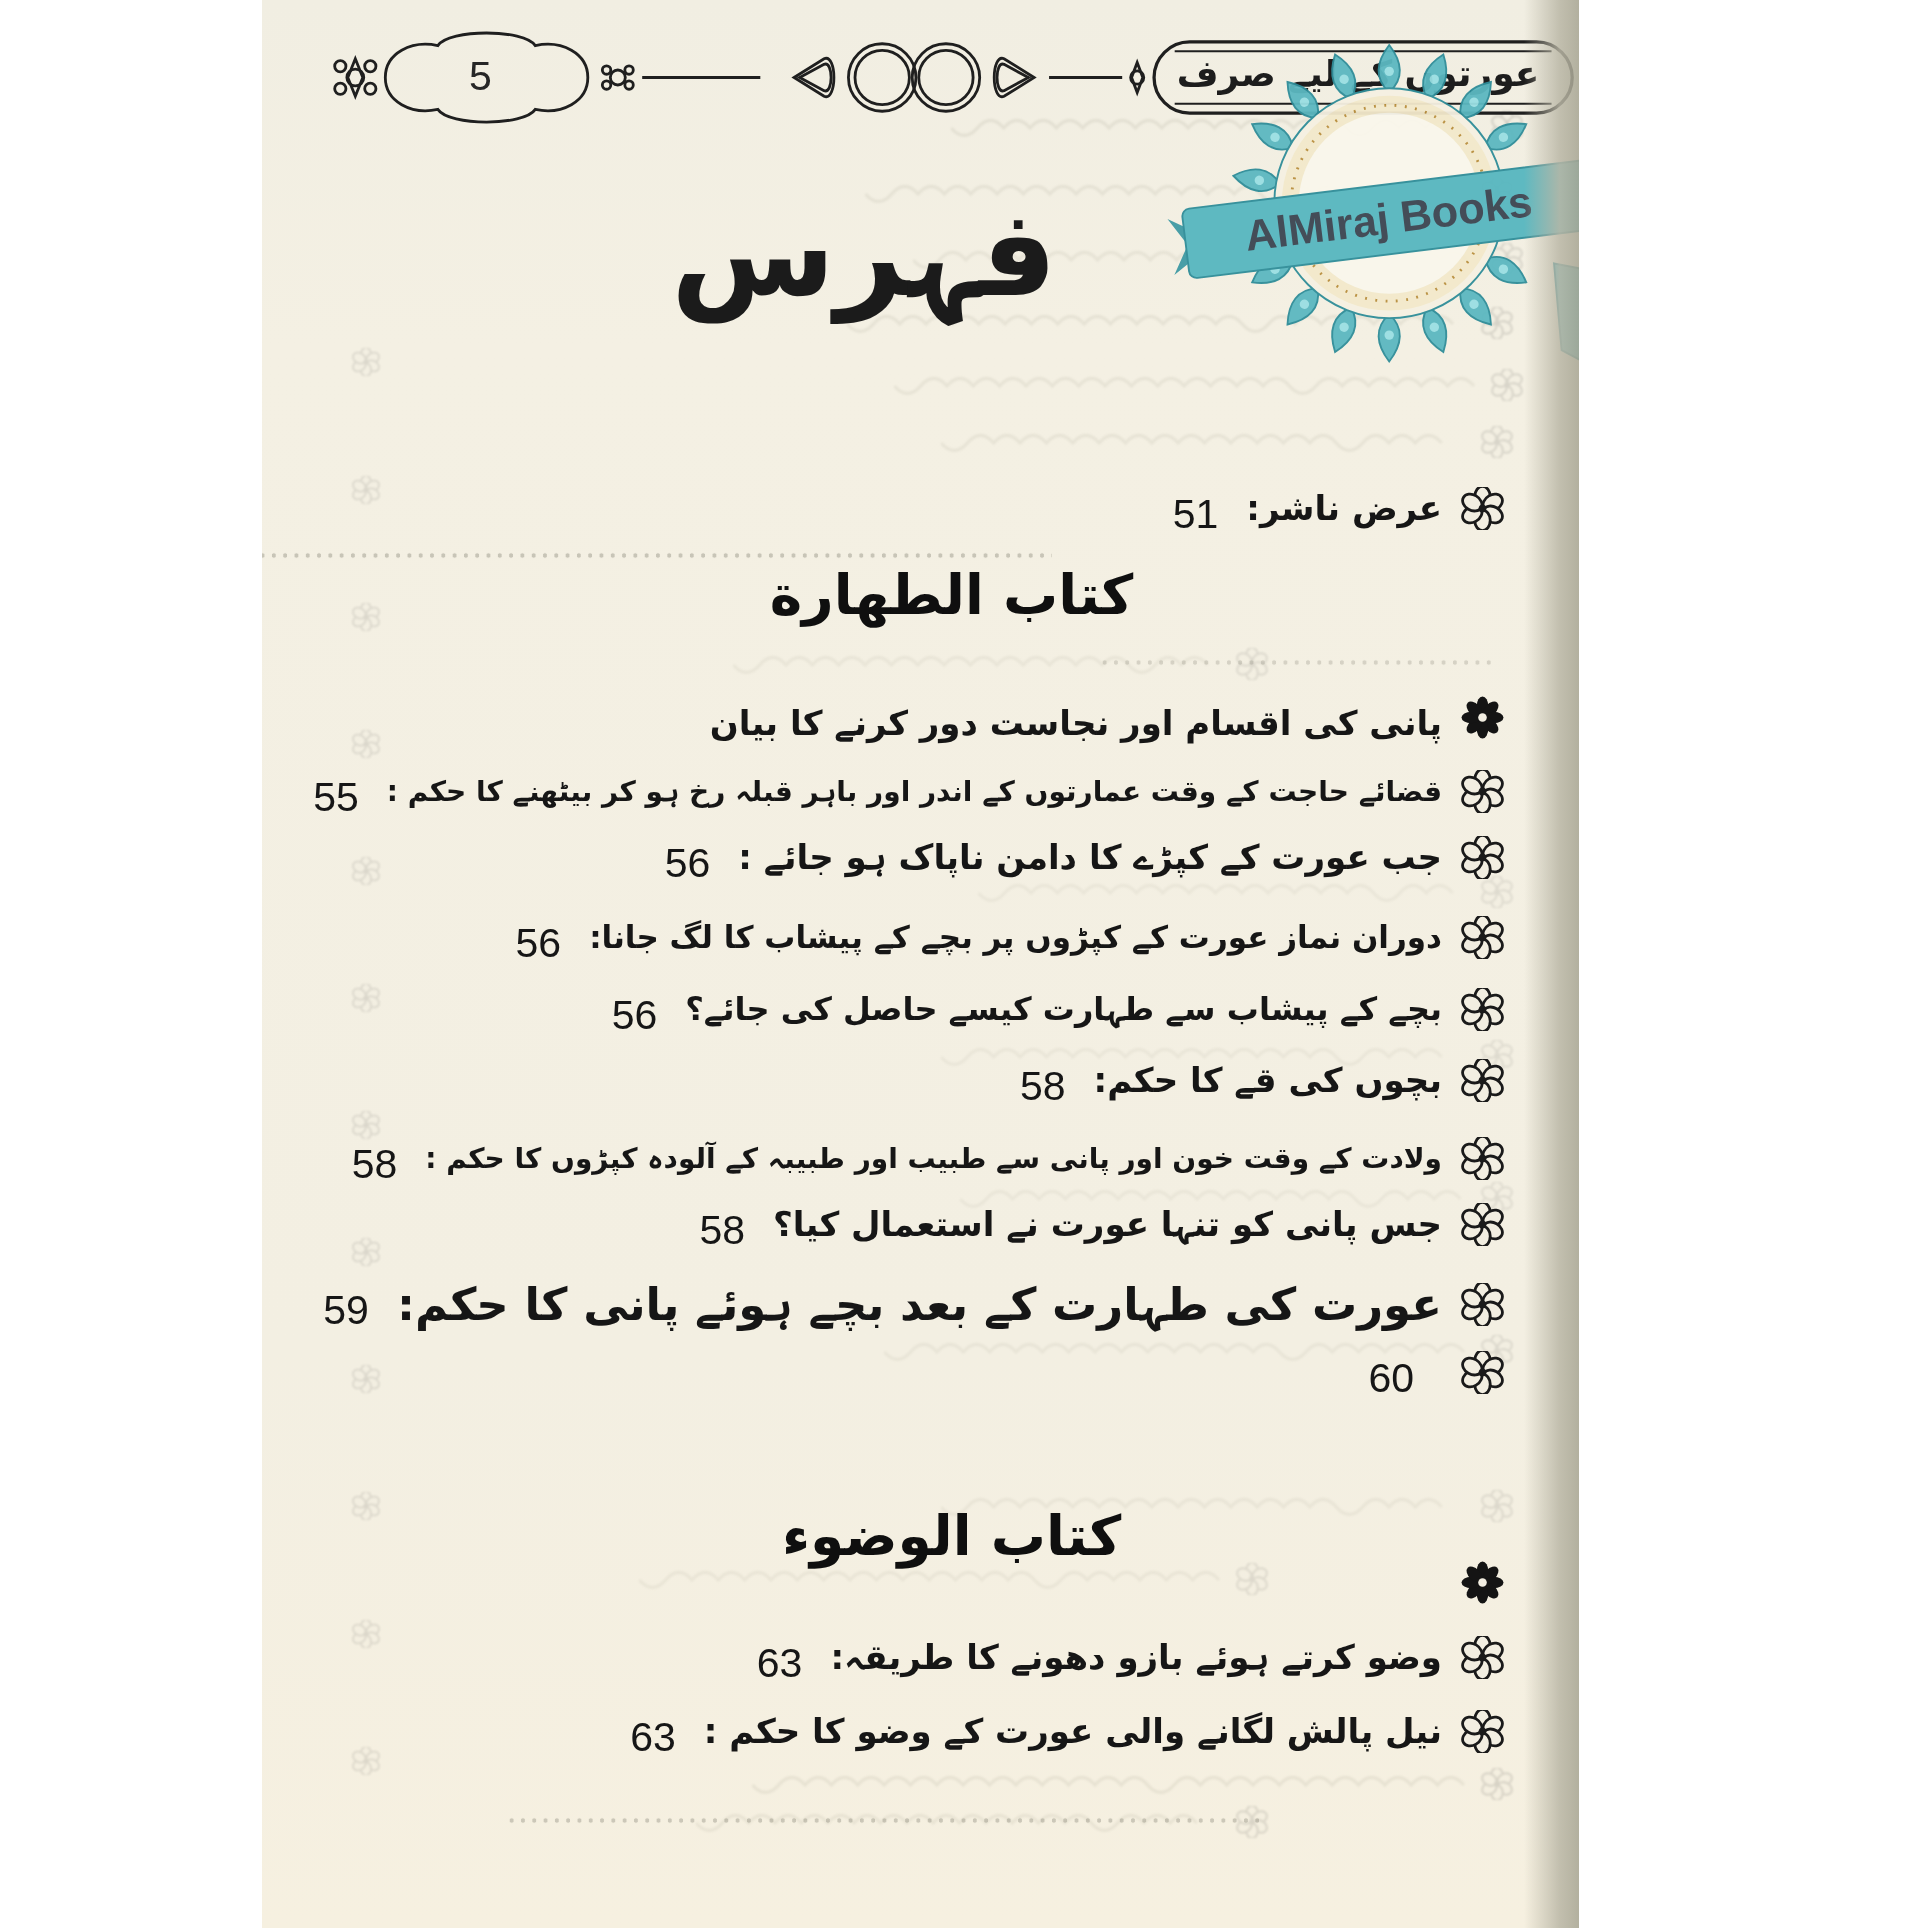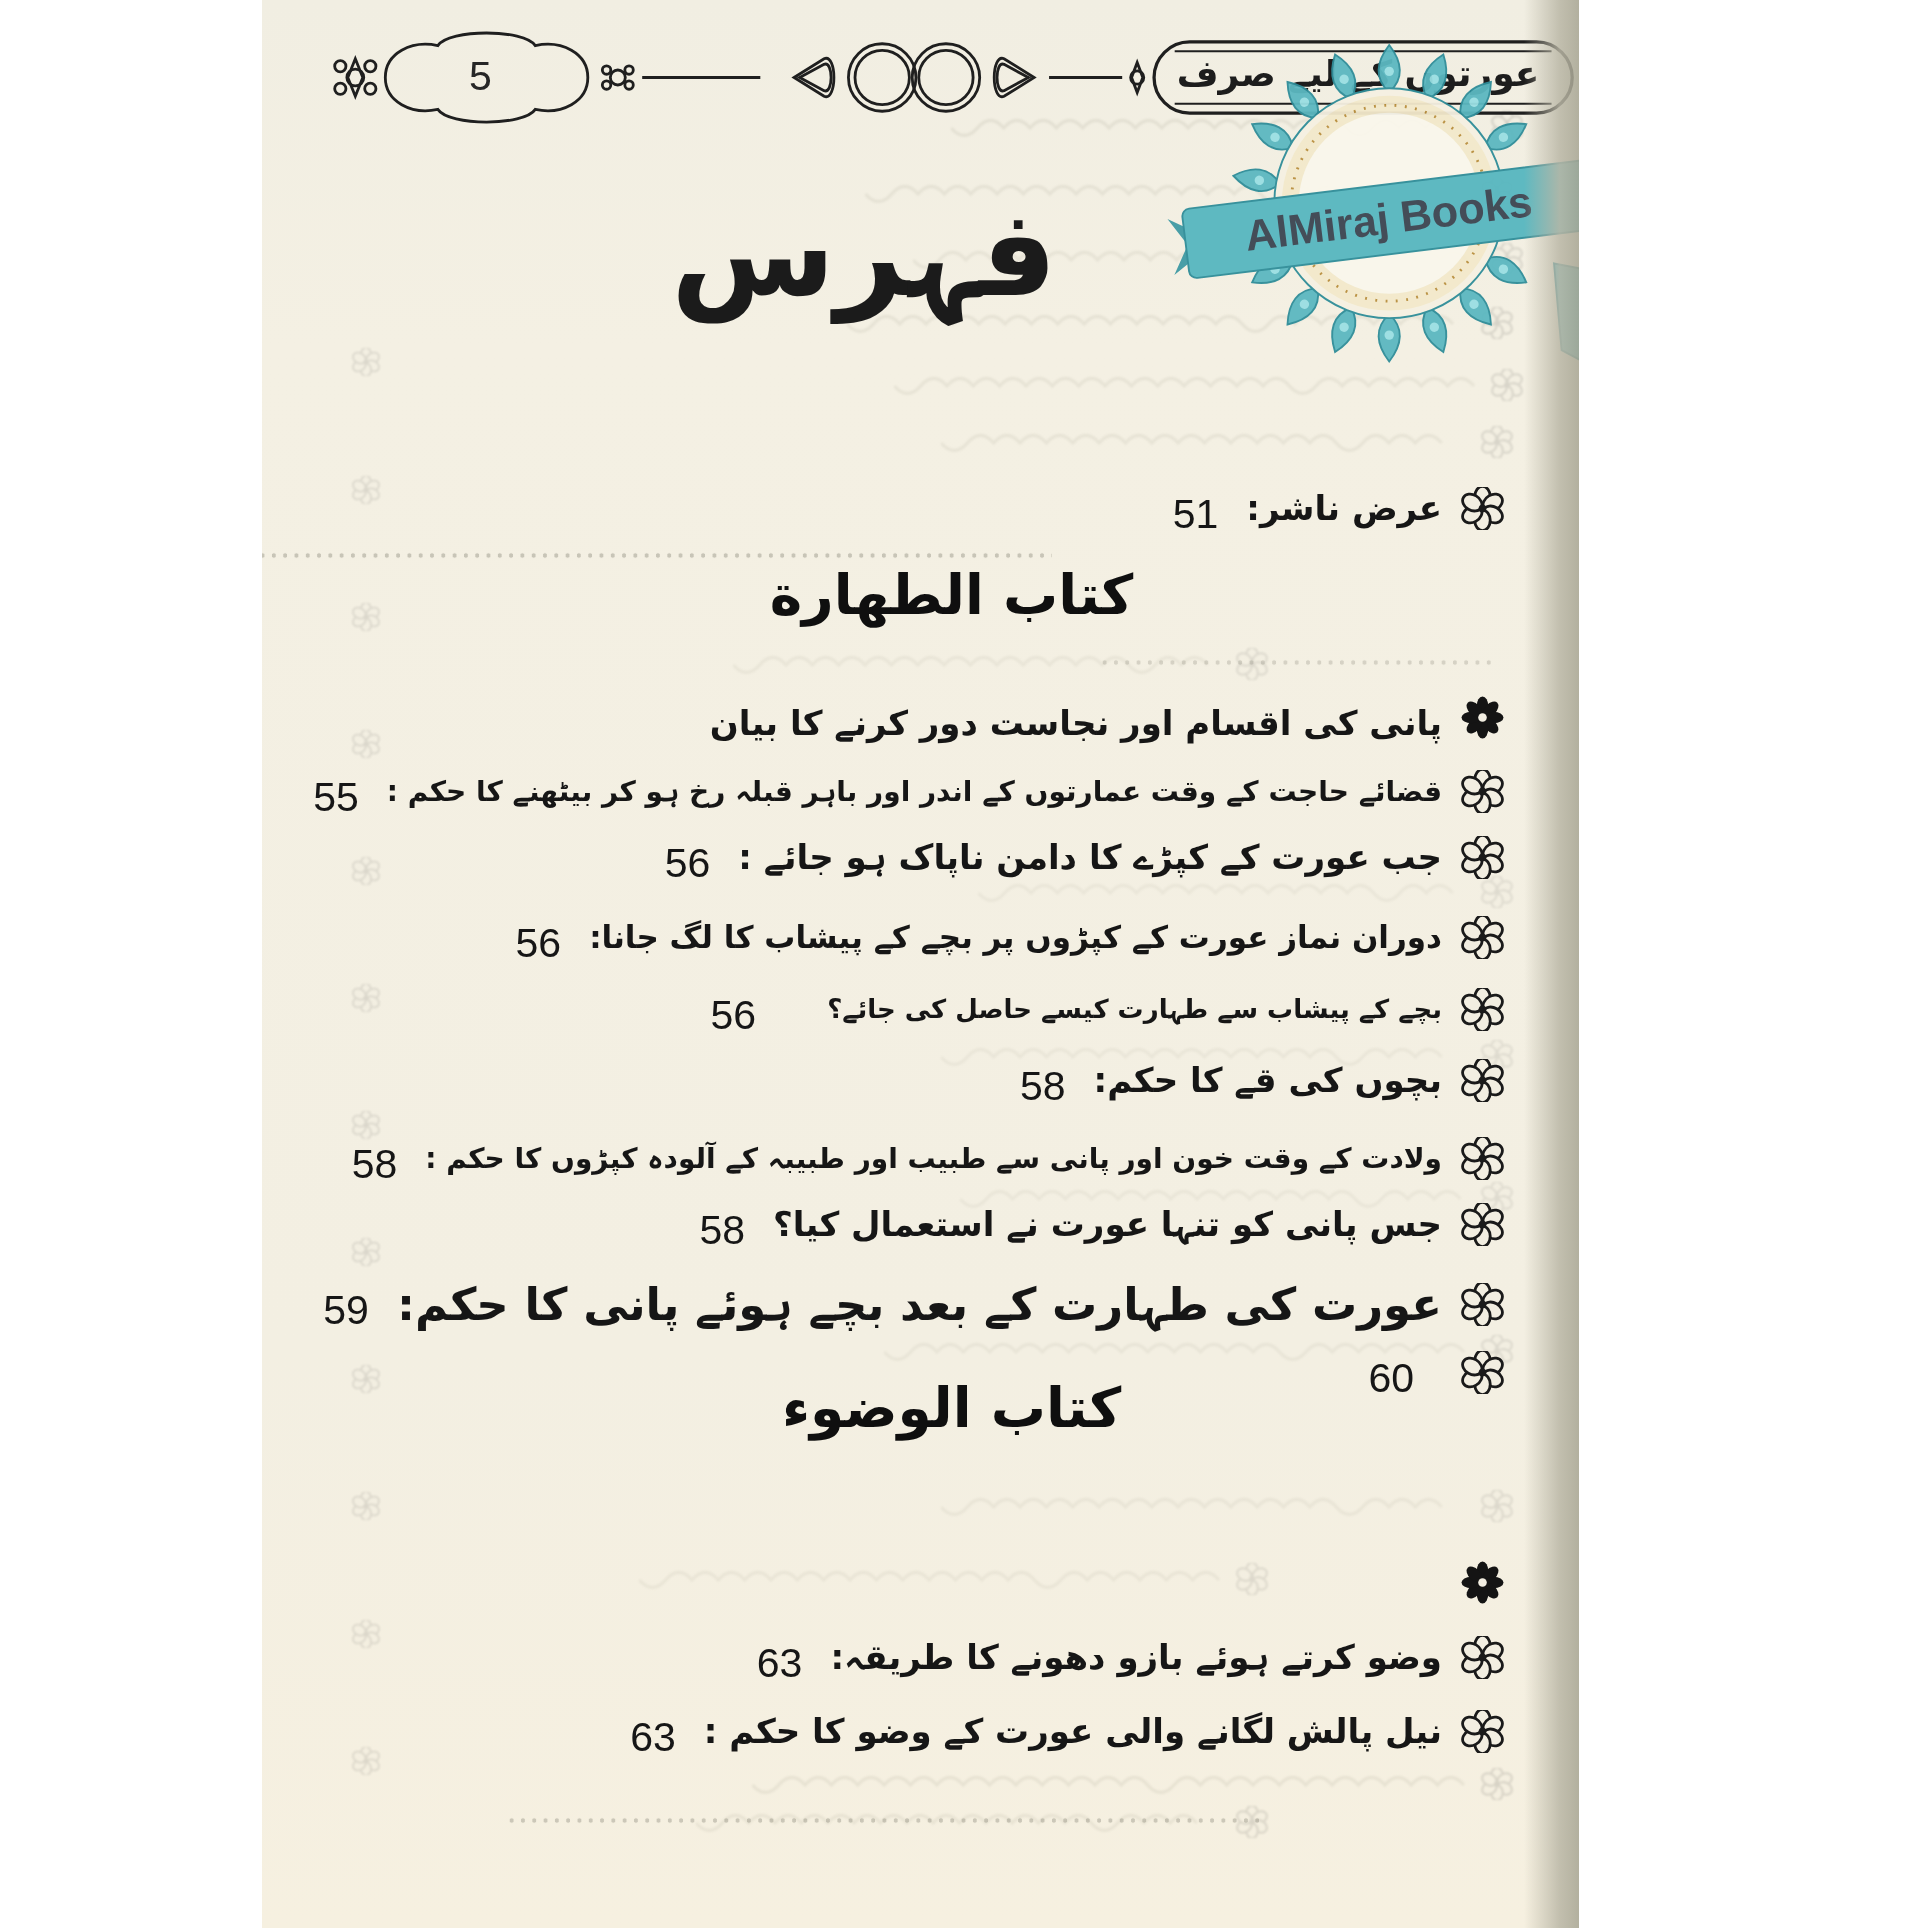--- a/index.html
+++ b/index.html
@@ -653,21 +653,21 @@
             <svg width="43" height="43" viewBox="0 0 40 40">
               <ellipse cx="20" cy="9" rx="7.2" ry="9.5" transform="rotate(0 20 20)" fill="#f2eee1" stroke="#1a1a1a" stroke-width="2.6"></ellipse>
               <ellipse cx="20" cy="9" rx="7.2" ry="9.5" transform="rotate(60 20 20)" fill="#f2eee1" stroke="#1a1a1a" stroke-width="2.6"></ellipse>
               <ellipse cx="20" cy="9" rx="7.2" ry="9.5" transform="rotate(120 20 20)" fill="#f2eee1" stroke="#1a1a1a" stroke-width="2.6"></ellipse>
               <ellipse cx="20" cy="9" rx="7.2" ry="9.5" transform="rotate(180 20 20)" fill="#f2eee1" stroke="#1a1a1a" stroke-width="2.6"></ellipse>
               <ellipse cx="20" cy="9" rx="7.2" ry="9.5" transform="rotate(240 20 20)" fill="#f2eee1" stroke="#1a1a1a" stroke-width="2.6"></ellipse>
               <ellipse cx="20" cy="9" rx="7.2" ry="9.5" transform="rotate(300 20 20)" fill="#f2eee1" stroke="#1a1a1a" stroke-width="2.6"></ellipse>
               <circle cx="20" cy="20" r="3.6" fill="#1a1a1a"></circle>
             </svg>
           </span>
-          <span class="etext" style="font-size: 26px; margin-left: 43px;">بچے کے پیشاب سے طہارت کیسے حاصل کی جائے؟</span>
+          <span class="etext" style="font-size: 32px;">بچے کے پیشاب سے طہارت کیسے حاصل کی جائے؟</span>
           <span class="leader"></span>
           <span class="pnum">56</span>
         </div>
         <div class="toc-row" style="top: 1035px;">
           <span class="bullet">
             <svg width="43" height="43" viewBox="0 0 40 40">
               <ellipse cx="20" cy="9" rx="7.2" ry="9.5" transform="rotate(0 20 20)" fill="#f2eee1" stroke="#1a1a1a" stroke-width="2.6"></ellipse>
               <ellipse cx="20" cy="9" rx="7.2" ry="9.5" transform="rotate(60 20 20)" fill="#f2eee1" stroke="#1a1a1a" stroke-width="2.6"></ellipse>
               <ellipse cx="20" cy="9" rx="7.2" ry="9.5" transform="rotate(120 20 20)" fill="#f2eee1" stroke="#1a1a1a" stroke-width="2.6"></ellipse>
               <ellipse cx="20" cy="9" rx="7.2" ry="9.5" transform="rotate(180 20 20)" fill="#f2eee1" stroke="#1a1a1a" stroke-width="2.6"></ellipse>
@@ -736,21 +736,21 @@
               <ellipse cx="20" cy="9" rx="7.2" ry="9.5" transform="rotate(120 20 20)" fill="#f2eee1" stroke="#1a1a1a" stroke-width="2.6"></ellipse>
               <ellipse cx="20" cy="9" rx="7.2" ry="9.5" transform="rotate(180 20 20)" fill="#f2eee1" stroke="#1a1a1a" stroke-width="2.6"></ellipse>
               <ellipse cx="20" cy="9" rx="7.2" ry="9.5" transform="rotate(240 20 20)" fill="#f2eee1" stroke="#1a1a1a" stroke-width="2.6"></ellipse>
               <ellipse cx="20" cy="9" rx="7.2" ry="9.5" transform="rotate(300 20 20)" fill="#f2eee1" stroke="#1a1a1a" stroke-width="2.6"></ellipse>
               <circle cx="20" cy="20" r="3.6" fill="#1a1a1a"></circle>
             </svg>
           </span>
           <span class="leader"></span>
           <span class="pnum">60</span>
         </div>
-        <div class="toc-heading" style="top: 1376px;">كتاب الوضوء</div>
+        <div class="toc-heading" style="top: 1504px;">كتاب الوضوء</div>
         <div class="toc-row" style="top: 1537px;">
           <span class="bullet">
             <svg width="43" height="43" viewBox="0 0 40 40">
               <ellipse cx="20" cy="9.5" rx="5.4" ry="9" transform="rotate(0 20 20)" fill="#141414"></ellipse>
               <ellipse cx="20" cy="9.5" rx="5.4" ry="9" transform="rotate(45 20 20)" fill="#141414"></ellipse>
               <ellipse cx="20" cy="9.5" rx="5.4" ry="9" transform="rotate(90 20 20)" fill="#141414"></ellipse>
               <ellipse cx="20" cy="9.5" rx="5.4" ry="9" transform="rotate(135 20 20)" fill="#141414"></ellipse>
               <ellipse cx="20" cy="9.5" rx="5.4" ry="9" transform="rotate(180 20 20)" fill="#141414"></ellipse>
               <ellipse cx="20" cy="9.5" rx="5.4" ry="9" transform="rotate(225 20 20)" fill="#141414"></ellipse>
               <ellipse cx="20" cy="9.5" rx="5.4" ry="9" transform="rotate(270 20 20)" fill="#141414"></ellipse>

